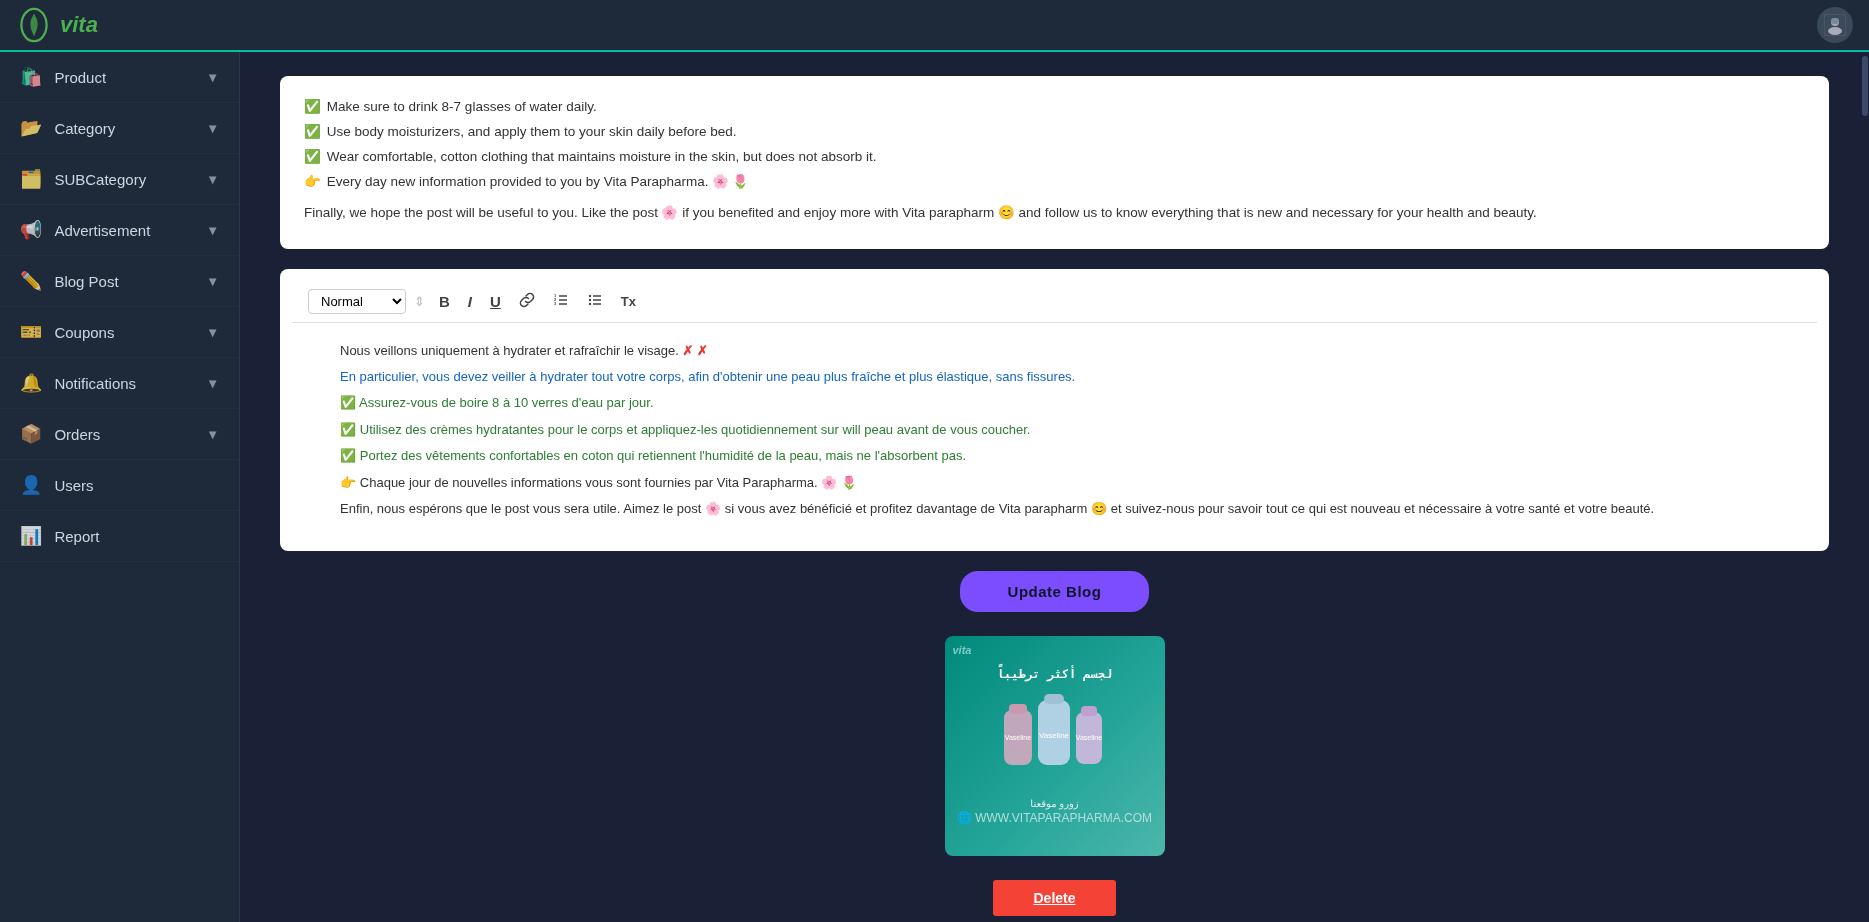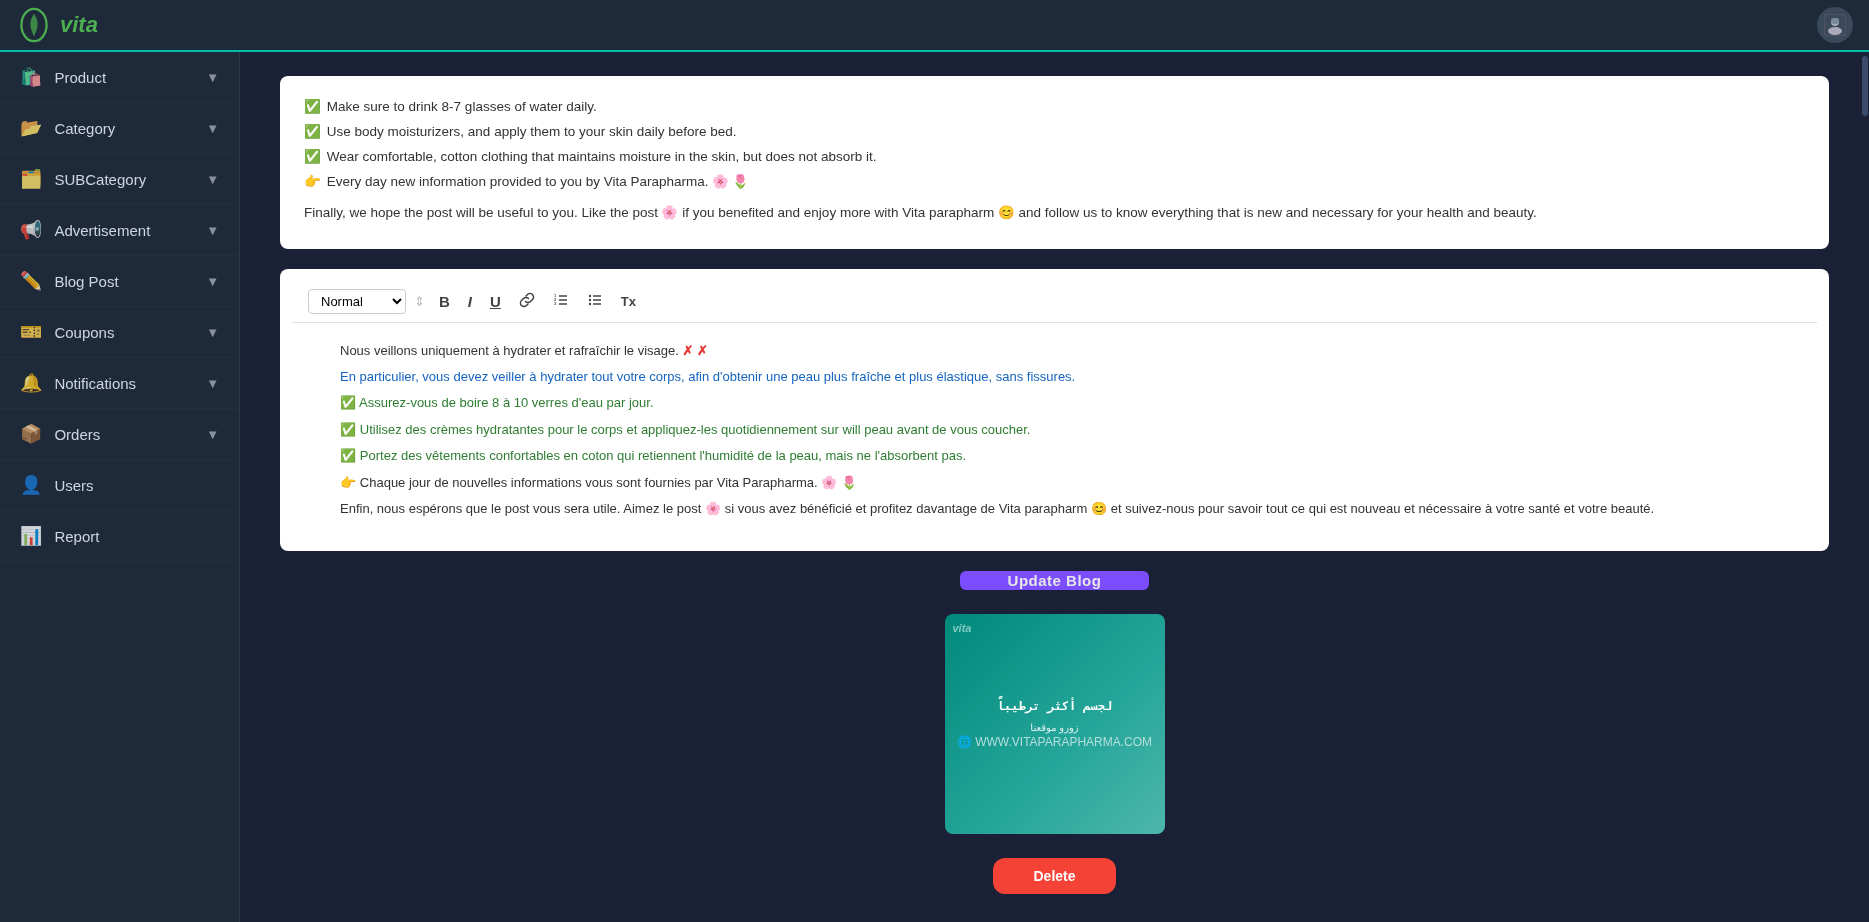--- a/index.html
+++ b/index.html
@@ -182,24 +182,24 @@
     }
     .highlight-green-line {
       color: #2e7d32;
     }
 
     
     .update-btn {
       display: block;
       margin: 0 auto 24px auto;
       background: #7c4dff;
-      color: #e5e5e5;
+      color: #0f172a;
       border: none;
-      border-radius: 6px;
-      padding: 1px 48px;
+      border-radius: 18px;
+      padding: 12px 48px;
       font-size: 15px;
       font-weight: 600;
       cursor: pointer;
       letter-spacing: 0.5px;
     }
 
     
     .product-image-wrapper {
       display: flex;
       justify-content: center;
@@ -255,25 +255,26 @@
       font-style: italic;
     }
 
     
     .delete-btn {
       display: block;
       margin: 0 auto;
       background: #f44336;
       color: #fff;
       border: none;
-      border-radius: 12px;
+      border-radius: 3px;
       padding: 10px 40px;
       font-size: 14px;
       font-weight: 600;
       cursor: pointer;
+      text-decoration: underline;
     }
 
     
     .sidebar::-webkit-scrollbar { width: 4px; }
     .sidebar::-webkit-scrollbar-track { background: #1e2a3a; }
     .sidebar::-webkit-scrollbar-thumb { background: #3a4a5a; border-radius: 2px; }
 
     .right-scrollbar {
       position: fixed;
       top: 52px;
@@ -475,20 +476,37 @@
     </div>
   </div>
 
   <button class="update-btn">Update Blog</button>
 
   <div class="product-image-wrapper">
     <div class="product-image-box">
       <div class="product-logo-top">vita</div>
       <div class="product-image-inner">
         <div class="product-title-ar">لجسم أكثر ترطيباً</div>
+        <div class="product-bottles">
+          
+          <svg width="120" height="90" viewBox="0 0 120 90" xmlns="http://www.w3.org/2000/svg">
+
+            <rect x="10" y="20" width="28" height="55" rx="8" fill="#d4a8c0" opacity="0.9"></rect>
+            <rect x="15" y="14" width="18" height="10" rx="4" fill="#c89ab0"></rect>
+            <text x="24" y="50" font-size="7" fill="#fff" text-anchor="middle">Vaseline</text>
+
+            <rect x="44" y="10" width="32" height="65" rx="9" fill="#b8d4e8" opacity="0.95"></rect>
+            <rect x="50" y="4" width="20" height="10" rx="5" fill="#a0c0d8"></rect>
+            <text x="60" y="48" font-size="8" fill="#fff" text-anchor="middle">Vaseline</text>
+
+            <rect x="82" y="22" width="26" height="52" rx="8" fill="#d4b8e0" opacity="0.9"></rect>
+            <rect x="87" y="16" width="16" height="10" rx="4" fill="#c0a0d0"></rect>
+            <text x="95" y="50" font-size="7" fill="#fff" text-anchor="middle">Vaseline</text>
+          </svg>
+        </div>
         <div class="product-footer-ar">زورو موقعنا</div>
         <div class="product-url">🌐 WWW.VITAPARAPHARMA.COM</div>
       </div>
     </div>
   </div>
 
   <button class="delete-btn">Delete</button>
 
 </div>
 

